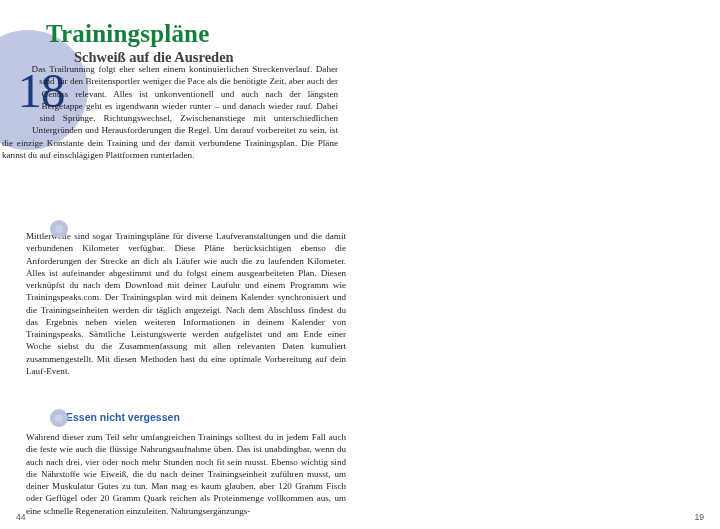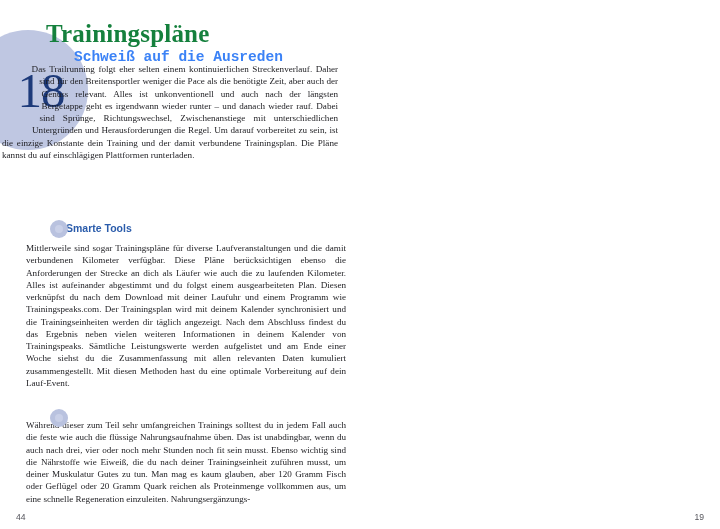--- a/index.html
+++ b/index.html
@@ -43,24 +43,24 @@
     left:46px;top:3px;
     font-family:"Liberation Serif", serif;
     font-size:25px;
     color:#15803d;
     letter-spacing:0.2px;
     white-space:nowrap;
   }
   .chapter-subtitle{
     position:absolute;
     left:74px;top:37px;
-    font-family:Liberation Mono, monospace;
+    font-family:Liberation Serif, serif;
     font-weight:bold;
     font-size:14.5px;
-    color:#3b82f6;
+    color:#404040;
     white-space:nowrap;
     text-align:right;
   }
 
   
   .intro-wrap{
     position:absolute;
     left:2px;top:63px;width:336px;
     font-family:"Liberation Serif", serif;
     font-size:9.1px;
@@ -136,26 +136,26 @@
 
     <h2 class="chapter-subtitle">Schweiß auf die Ausreden</h2>
 
     <div class="intro-wrap">
       <div class="circle-spacer"></div>
       <span>Das Trailrunning folgt eher selten einem kontinuierlichen Streckenverlauf. Daher sind für den Breitensportler weniger die Pace als die benötigte Zeit, aber auch der Genuss relevant. Alles ist unkonventionell und auch nach der längsten Bergetappe geht es irgendwann wieder runter – und danach wieder rauf. Dabei sind Sprünge, Richtungswechsel, Zwischenanstiege mit unterschiedlichen Untergründen und Herausforderungen die Regel. Um darauf vorbereitet zu sein, ist die einzige Konstante dein Training und der damit verbundene Trainingsplan. Die Pläne kannst du auf einschlägigen Plattformen runterladen.</span>
     </div>
 
     <div class="section" style="top:222px;">
       <span class="bullet"></span>
-      <h3 class="section-head">Smarte Tools</h3>
       <p class="section-body lead">Mittlerweile sind sogar Trainingspläne für diverse Laufveranstaltungen und die damit verbundenen Kilometer verfügbar. Diese Pläne berücksichtigen ebenso die Anforderungen der Strecke an dich als Läufer wie auch die zu laufenden Kilometer. Alles ist aufeinander abgestimmt und du folgst einem ausgearbeiteten Plan. Diesen verknüpfst du nach dem Download mit deiner Laufuhr und einem Programm wie Trainingspeaks.com. Der Trainingsplan wird mit deinem Kalender synchronisiert und die Trainingseinheiten werden dir täglich angezeigt. Nach dem Abschluss findest du das Ergebnis neben vielen weiteren Informationen in deinem Kalender von Trainingspeaks. Sämtliche Leistungswerte werden aufgelistet und am Ende einer Woche siehst du die Zusammenfassung mit allen relevanten Daten kumuliert zusammengestellt. Mit diesen Methoden hast du eine optimale Vorbereitung auf dein Lauf-Event.</p>
     </div>
 
     <div class="section" style="top:411px;">
       <span class="bullet"></span>
+      <h3 class="section-head">Essen nicht vergessen</h3>
       <p class="section-body lead">Während dieser zum Teil sehr umfangreichen Trainings solltest du in jedem Fall auch die feste wie auch die flüssige Nahrungsaufnahme üben. Das ist unabdingbar, wenn du auch nach drei, vier oder noch mehr Stunden noch fit sein musst. Ebenso wichtig sind die Nährstoffe wie Eiweiß, die du nach deiner Trainingseinheit zuführen musst, um deiner Muskulatur Gutes zu tun. Man mag es kaum glauben, aber 120 Gramm Fisch oder Geflügel oder 20 Gramm Quark reichen als Proteinmenge vollkommen aus, um eine schnelle Regeneration einzuleiten. Nahrungsergänzungs-</p>
     </div>
 
     <div class="folio folio-left">44</div>
   </div>
 
   <div class="page page-right">
 
     <div class="folio folio-right">19</div>
   </div>

